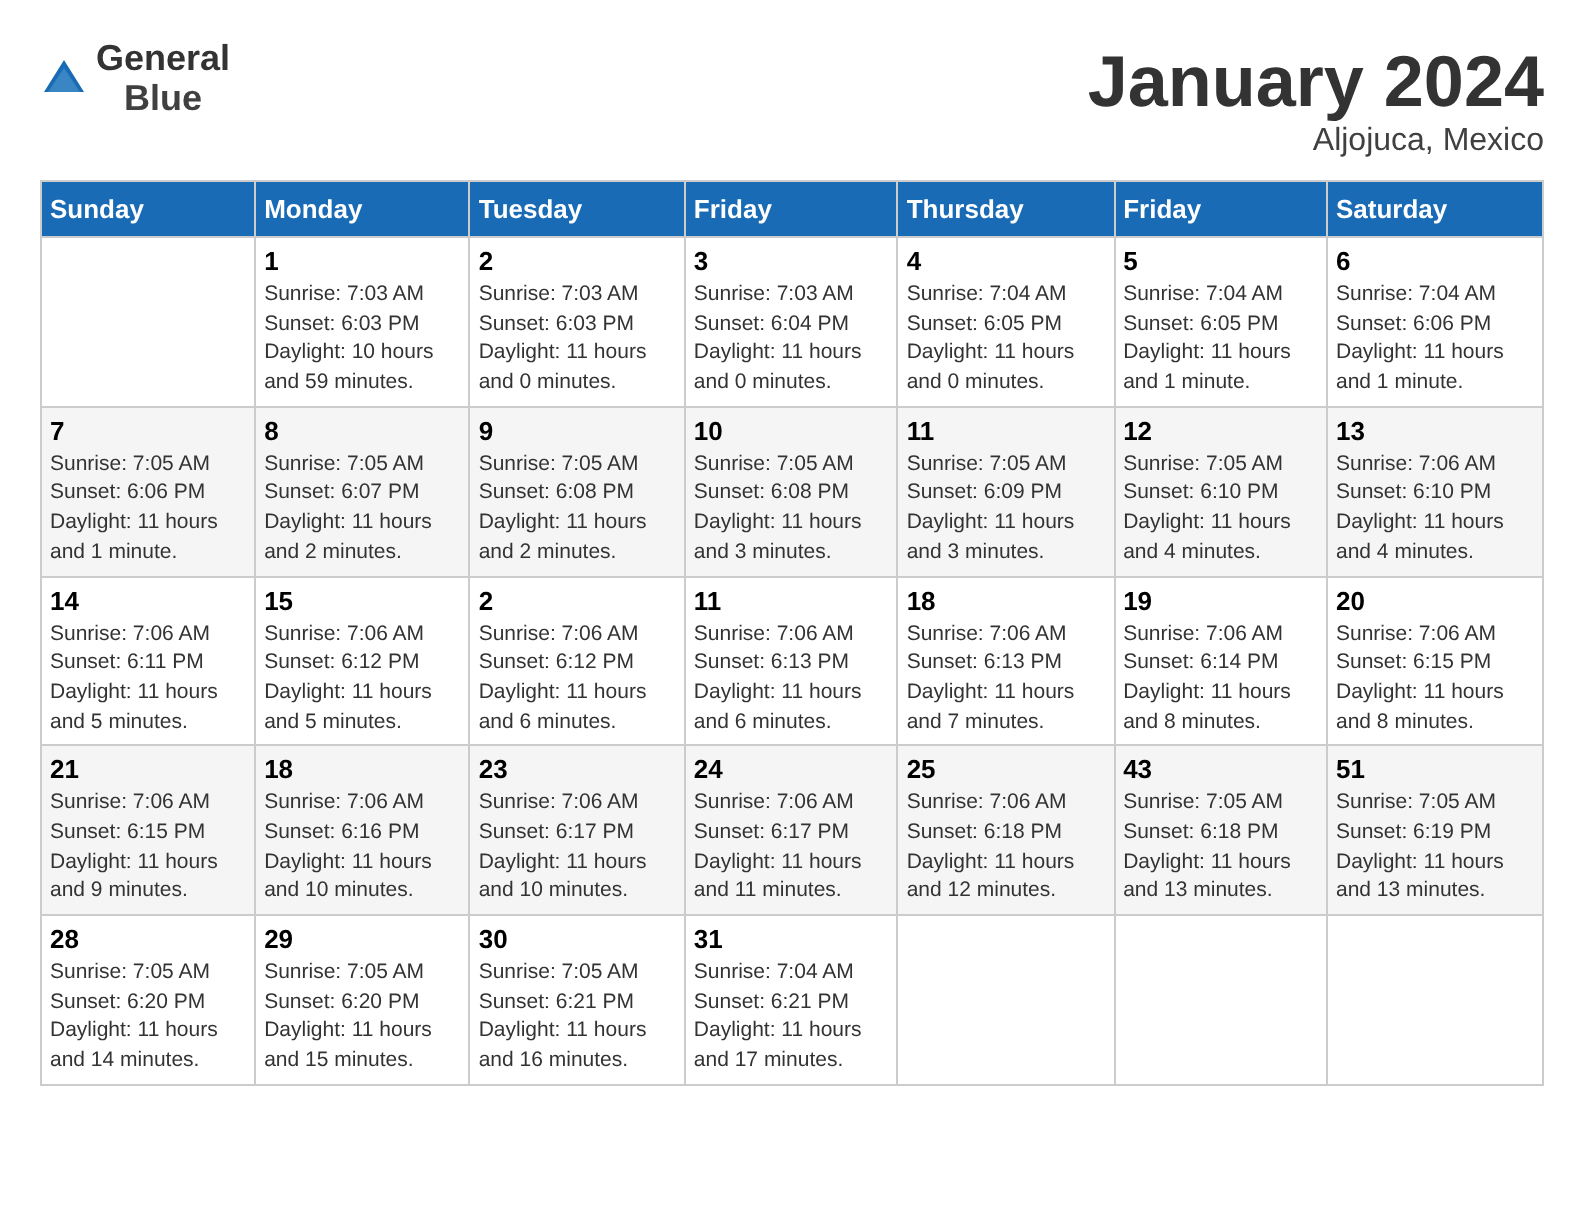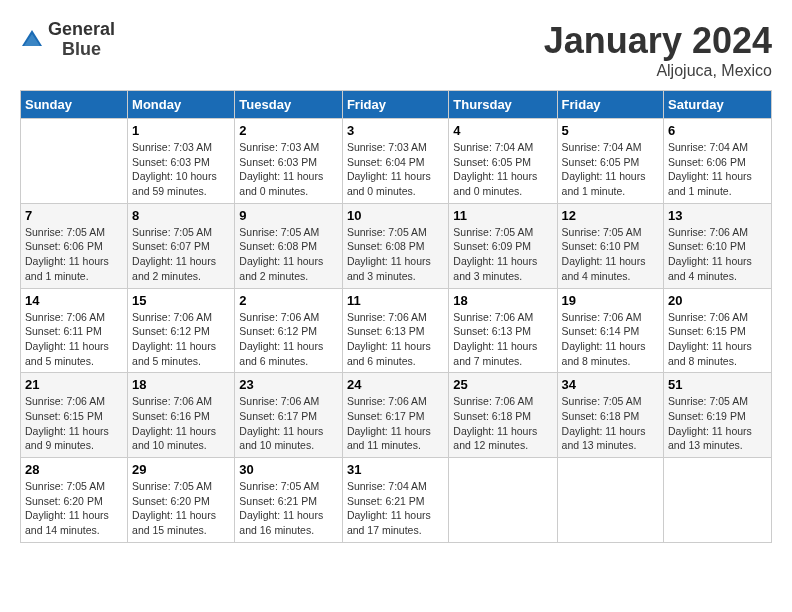--- a/index.html
+++ b/index.html
@@ -222,21 +222,21 @@
         </td>
         <td>
           <span class="day-num">24</span>
           <div class="day-info">Sunrise: 7:06 AM<br>Sunset: 6:17 PM<br>Daylight: 11 hours<br>and 11 minutes.</div>
         </td>
         <td>
           <span class="day-num">25</span>
           <div class="day-info">Sunrise: 7:06 AM<br>Sunset: 6:18 PM<br>Daylight: 11 hours<br>and 12 minutes.</div>
         </td>
         <td>
-          <span class="day-num">34</span>
+          <span class="day-num">43</span>
           <div class="day-info">Sunrise: 7:05 AM<br>Sunset: 6:18 PM<br>Daylight: 11 hours<br>and 13 minutes.</div>
         </td>
         <td>
           <span class="day-num">51</span>
           <div class="day-info">Sunrise: 7:05 AM<br>Sunset: 6:19 PM<br>Daylight: 11 hours<br>and 13 minutes.</div>
         </td>
       </tr>
       <tr class="row-white">
         <td>
           <span class="day-num">28</span>

